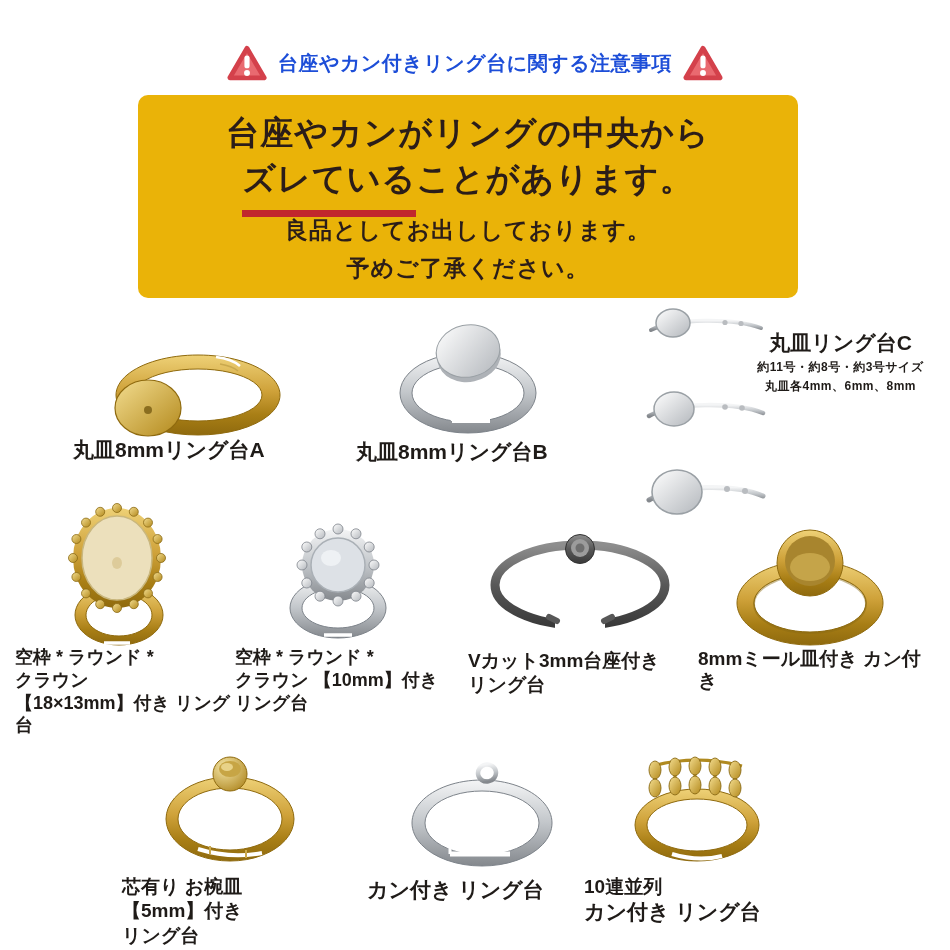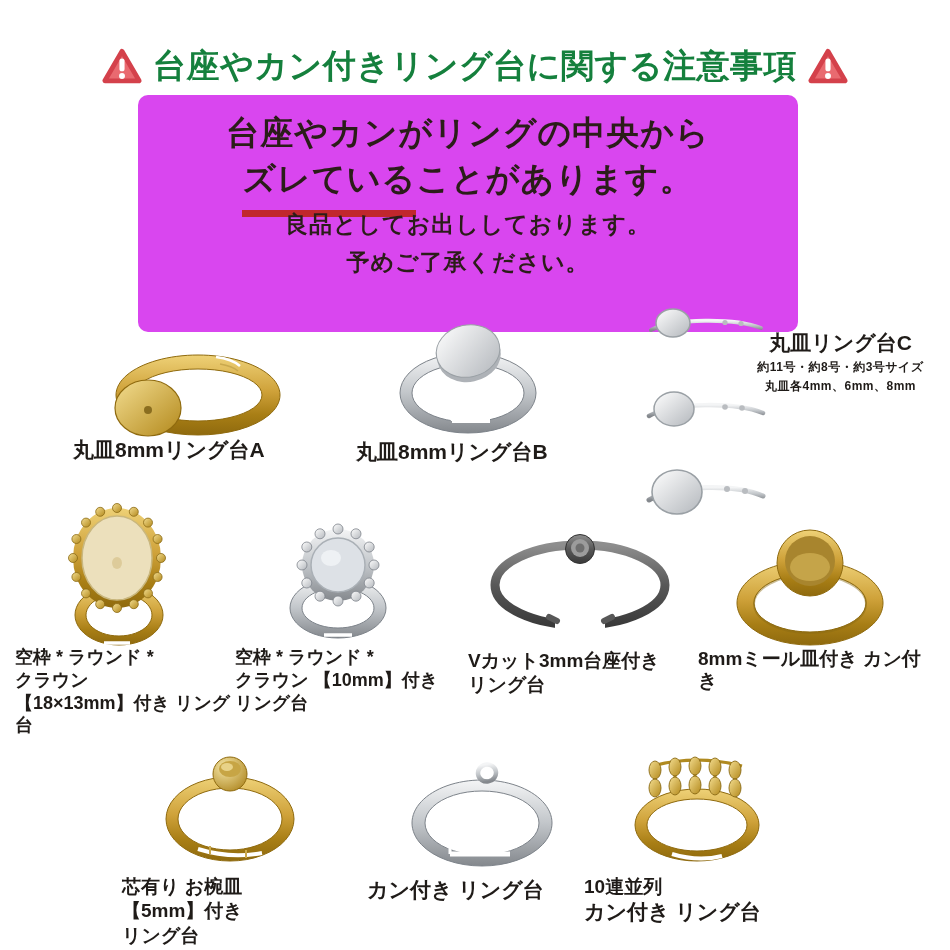--- a/index.html
+++ b/index.html
@@ -1,30 +1,30 @@
 <!DOCTYPE html>
 <html><head>
 <meta charset="utf-8">
 <style>
   html,body{margin:0;padding:0;background:#fff;}
   .canvas{position:relative;width:950px;height:950px;background:#ffffff;overflow:hidden;
           font-family:"Liberation Sans","DejaVu Sans",sans-serif;color:#231815;}
   
   .title-row{position:absolute;left:0;top:44px;width:950px;display:flex;justify-content:center;
              align-items:center;gap:10px;}
-  .title-text{font-size:33px;font-weight:800;color:#15803d;letter-spacing:0.5px;}
+  .title-text{font-size:20px;font-weight:800;color:#1d4ed8;letter-spacing:0.5px;}
   
-  .notice-box{position:absolute;left:138px;top:95px;width:660px;height:237px;background:#d946ef;
+  .notice-box{position:absolute;left:138px;top:95px;width:660px;height:203px;background:#eab308;
               border-radius:10px;display:flex;flex-direction:column;align-items:center;box-sizing:border-box;
               padding-top:17px;}
   .notice-line{font-size:33px;font-weight:800;color:#2b1d19;letter-spacing:1px;line-height:1.3;}
   .notice-line2{margin-top:3px;}
   .red-underline{border-bottom:7px solid #c1272d;padding-bottom:13px;}
   .notice-sub{font-size:23px;font-weight:800;color:#2b1d19;letter-spacing:1px;}
-  .sub1{margin-top:8px;} .sub2{margin-top:7px;}
+  .sub1{margin-top:14px;} .sub2{margin-top:7px;}
   
   .photo{position:absolute;}
   .caption{position:absolute;text-align:left;font-weight:700;color:#1f1b18;line-height:1.18;}
   .cap-21{font-size:21px;} .cap-19{font-size:19px;} .cap-18{font-size:18px;}
   .cap-line{display:block;margin-top:2px;}
   .ringc-caption{position:absolute;left:728px;top:329px;width:225px;text-align:center;
                  font-weight:700;color:#1f1b18;}
   .ringc-title{font-size:21px;display:block;}
   .ringc-sub{font-size:12px;display:block;margin-top:2px;letter-spacing:0.5px;}
 </style>

